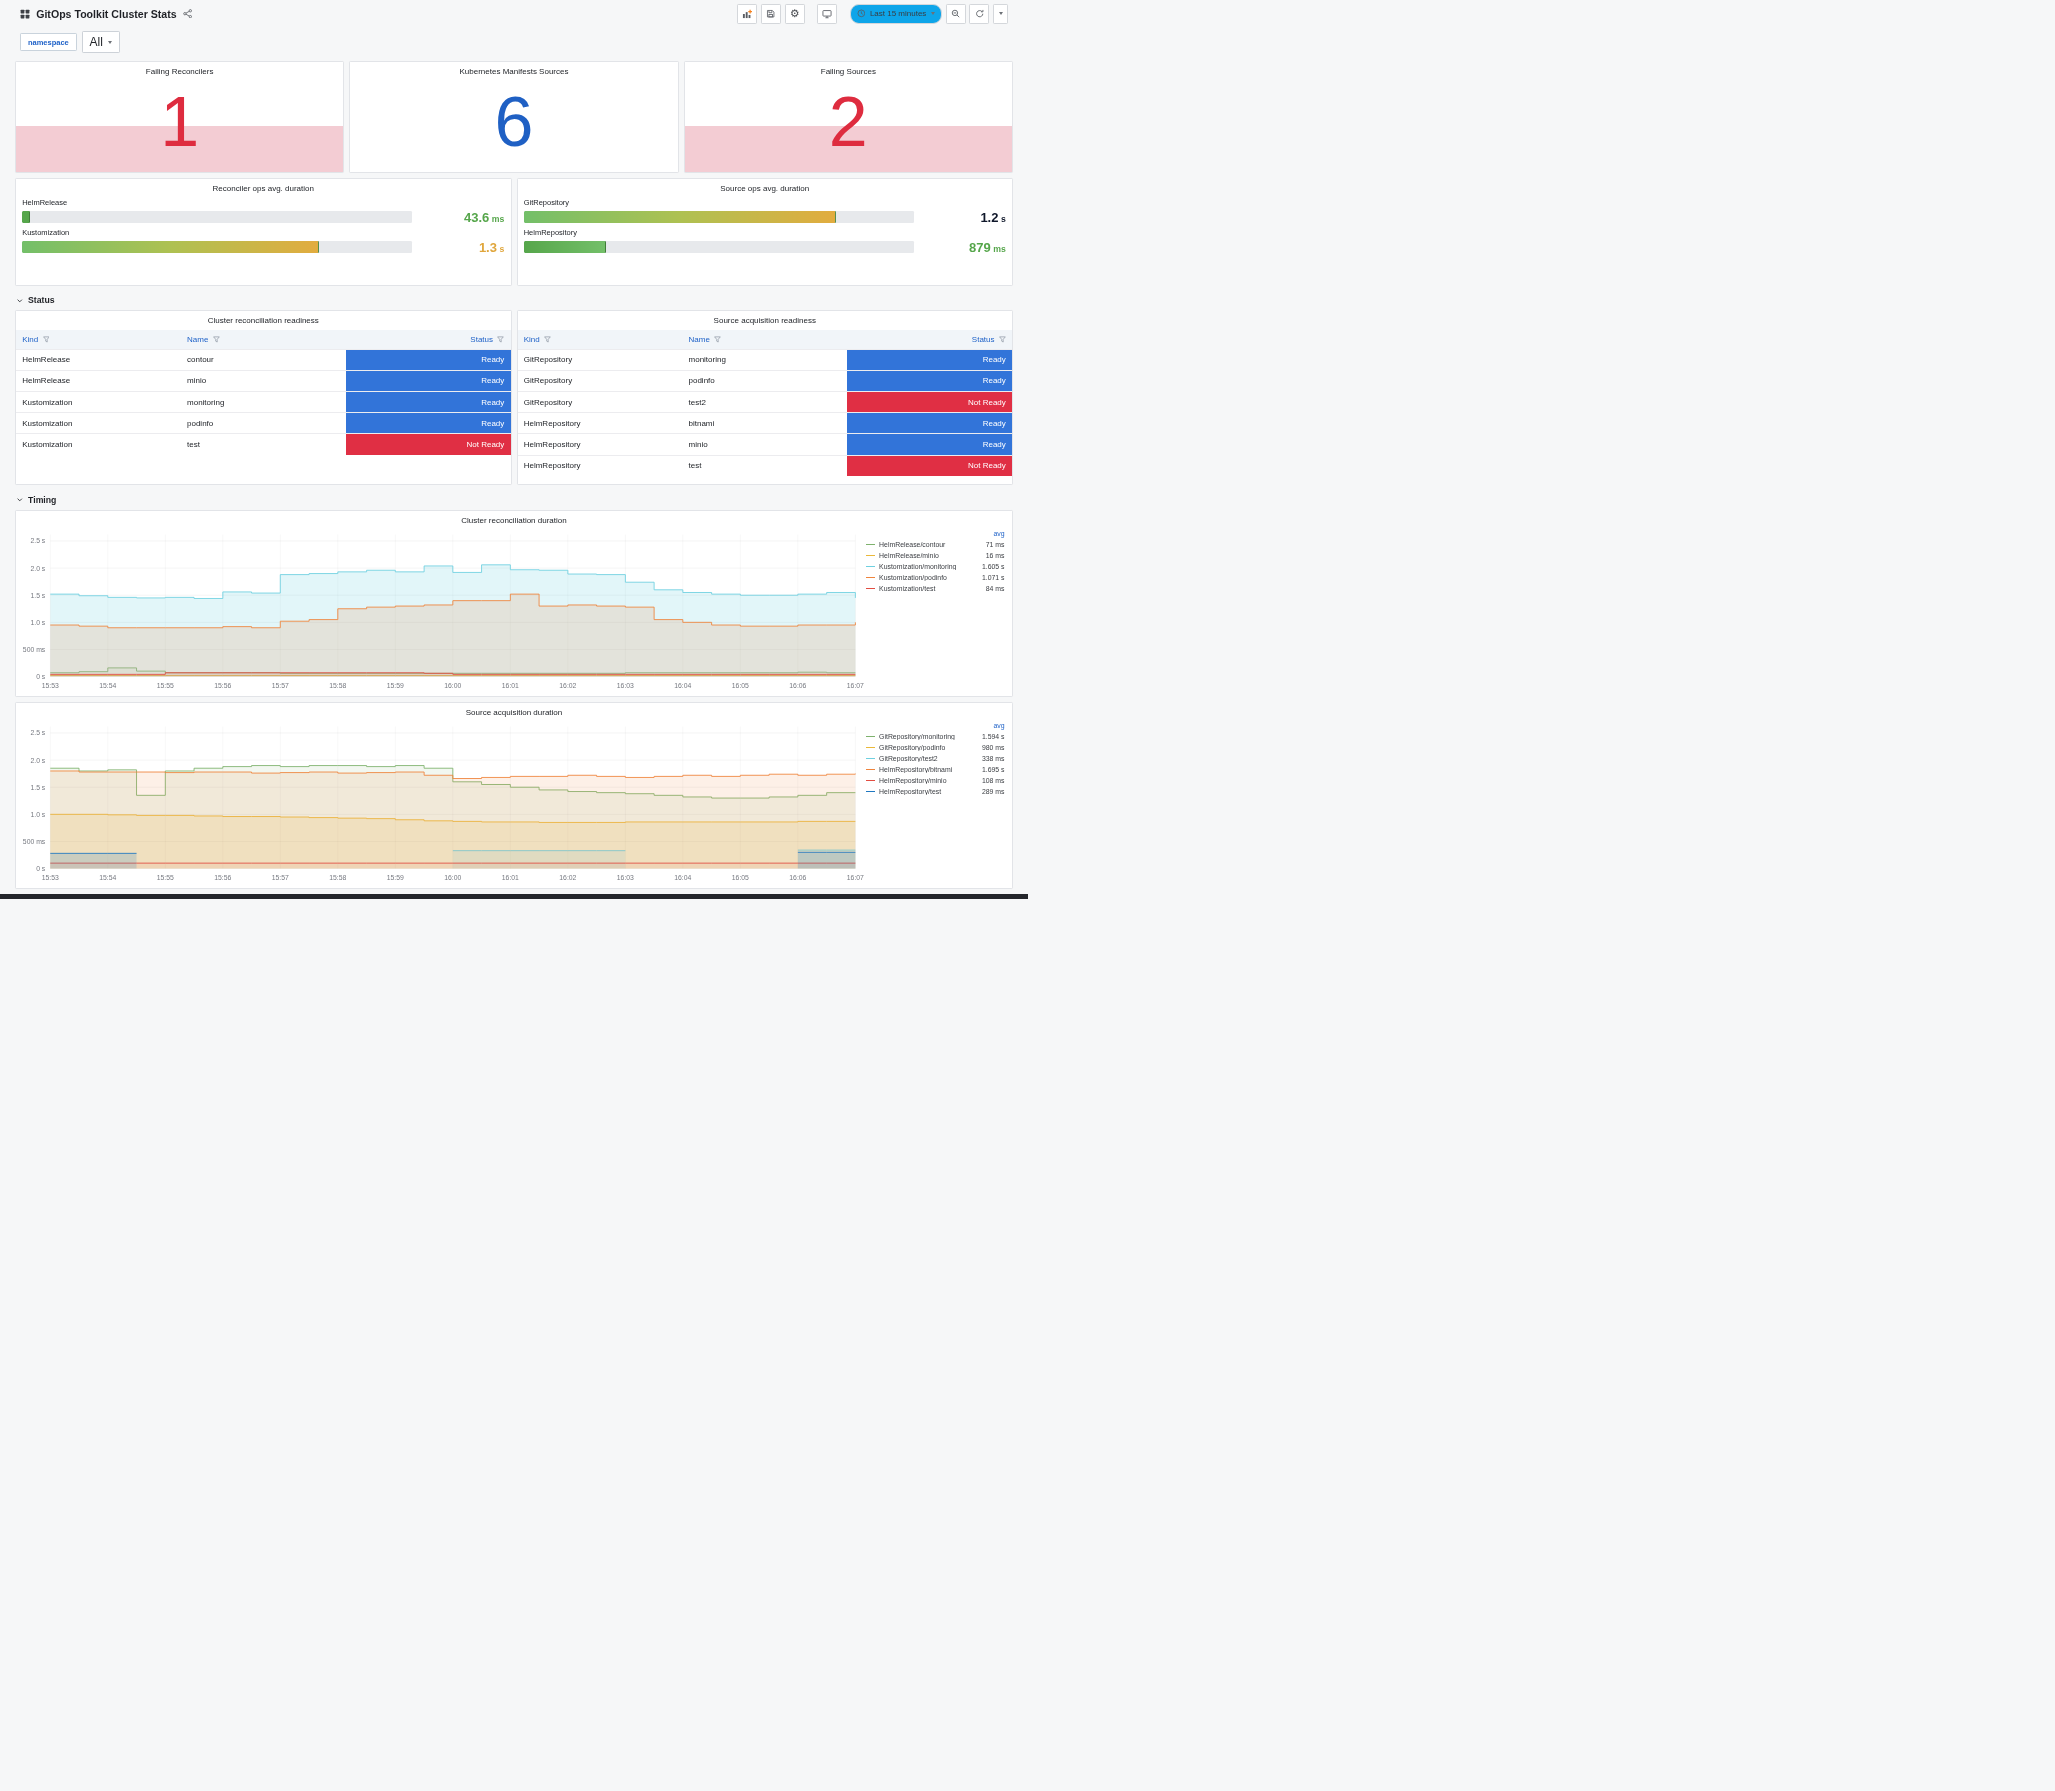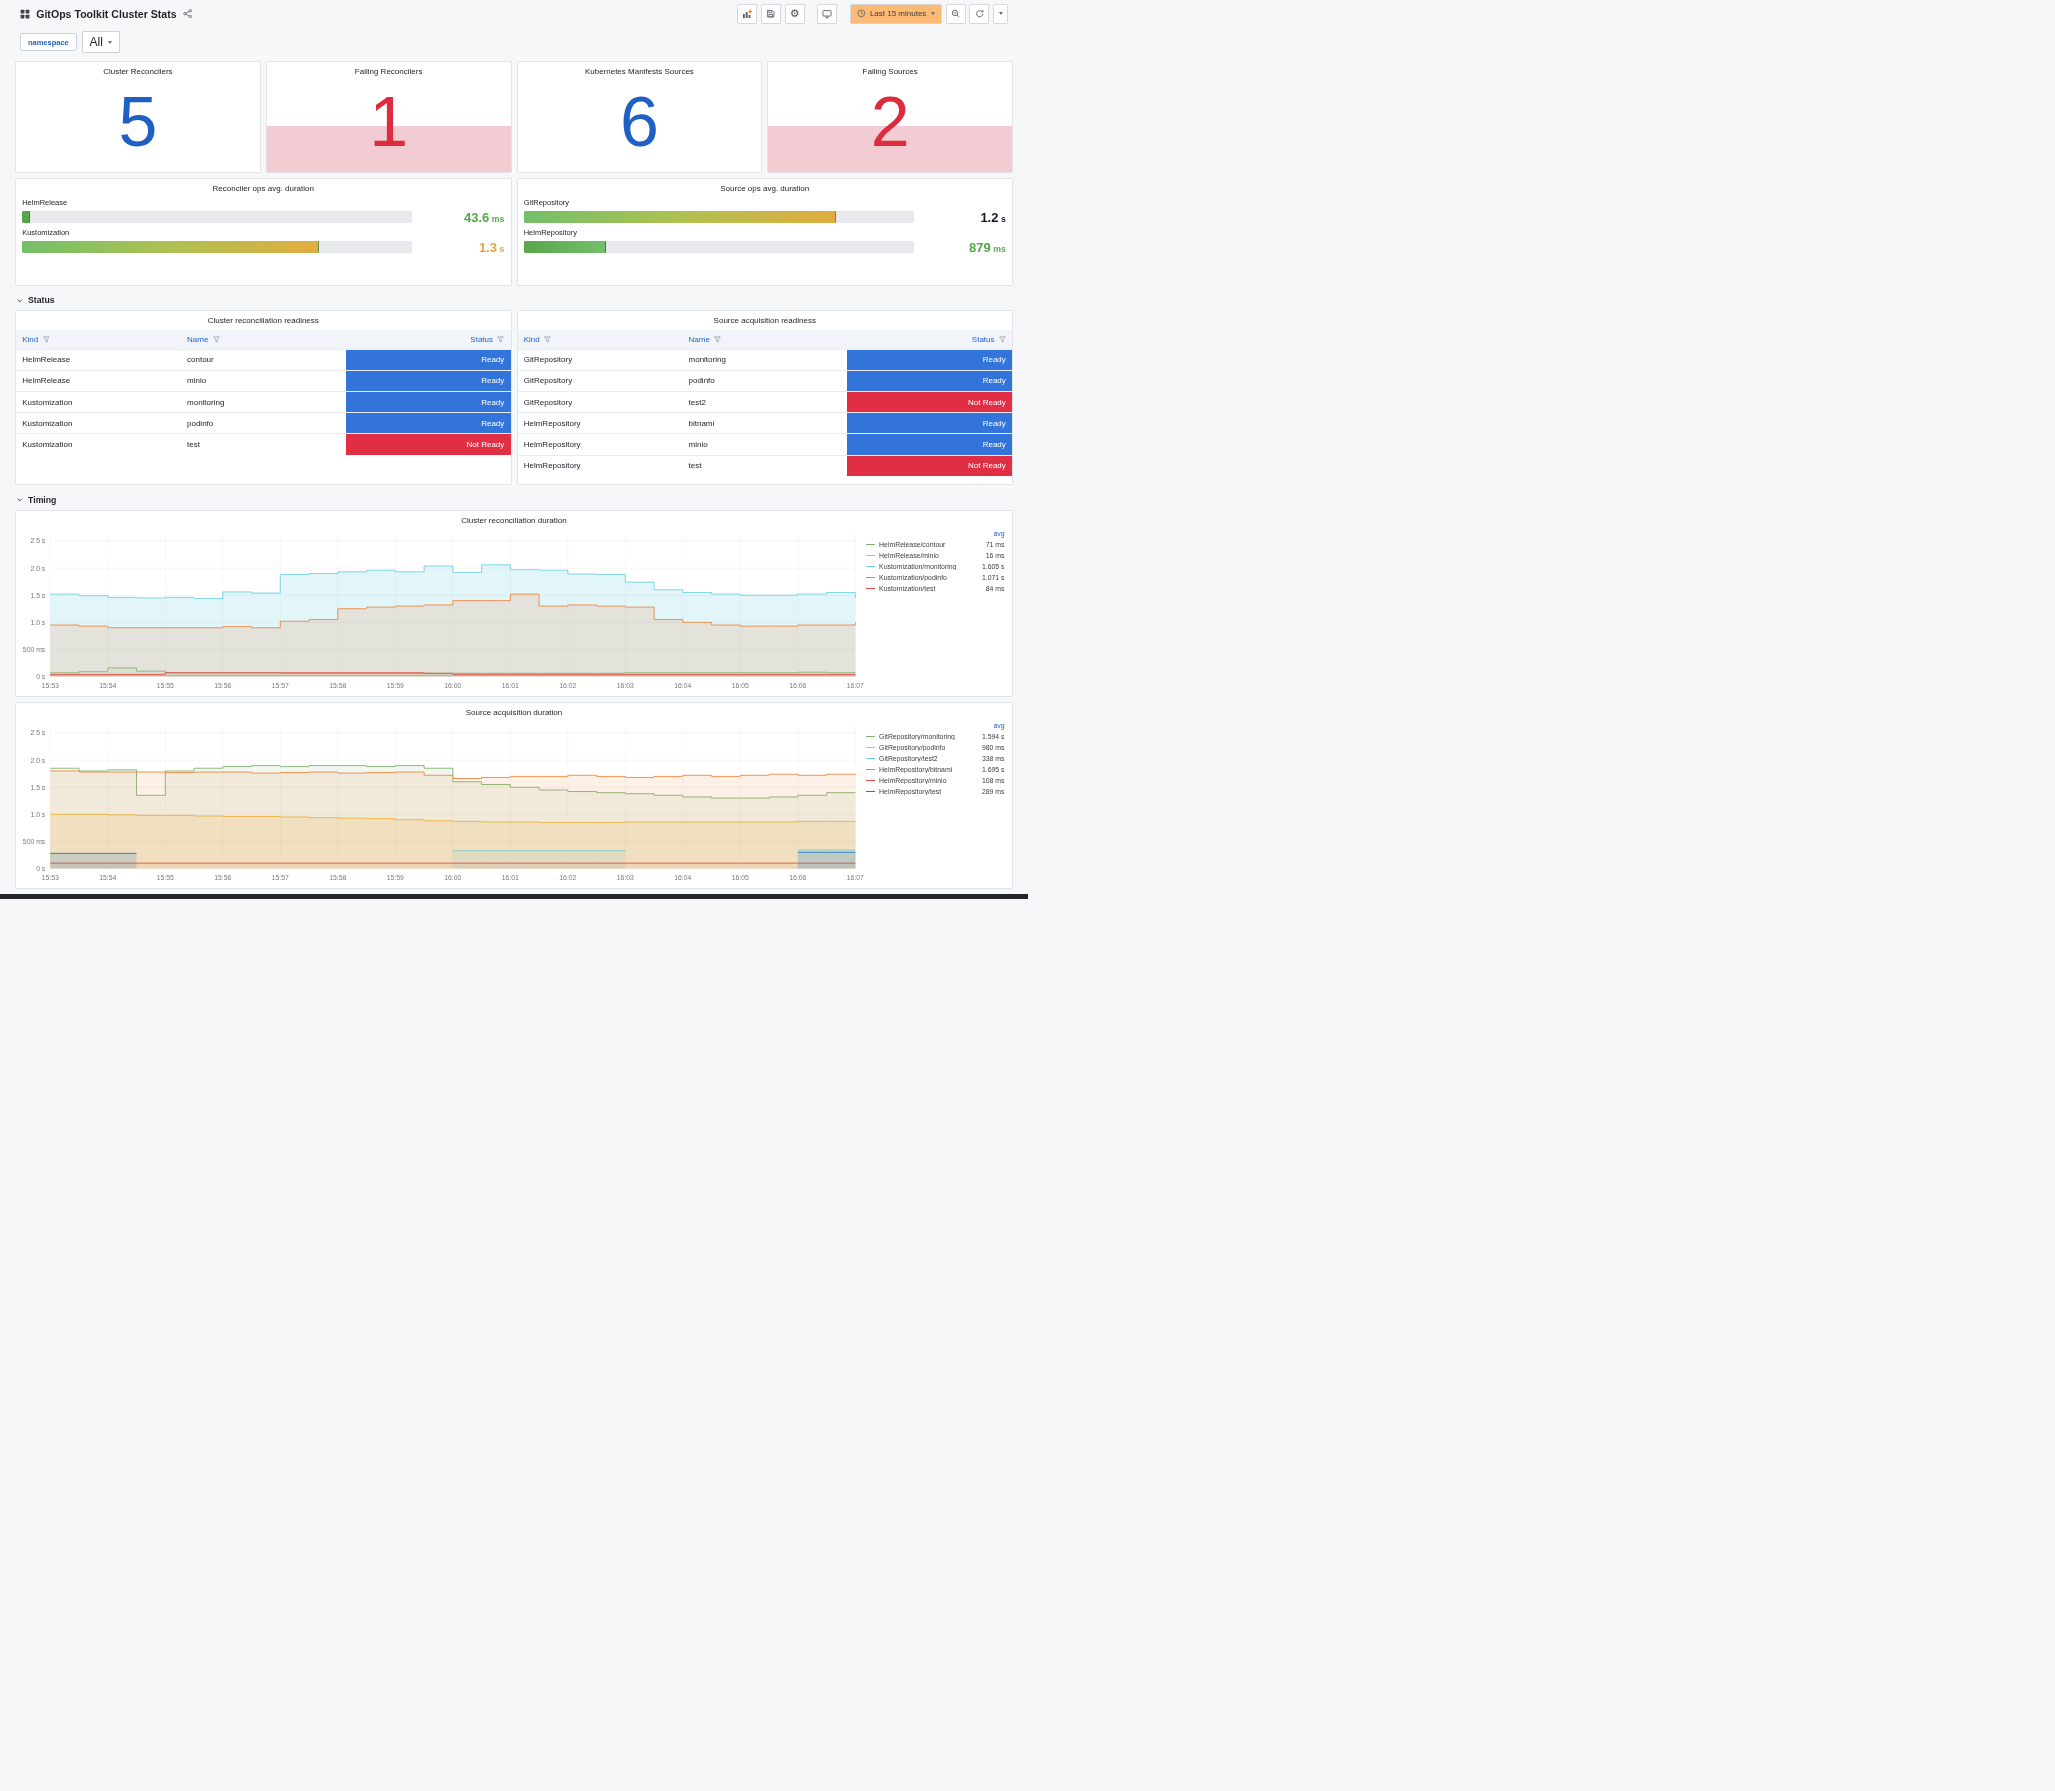--- a/index.html
+++ b/index.html
@@ -22,21 +22,21 @@
   .toolbar { margin-left:auto; display:flex; align-items:center; gap:3.7px; }
   .icon-btn {
     display:flex; align-items:center; justify-content:center;
     width:20px; height:20px; background:#fff;
     border:0.6px solid #d4d7db; border-radius:1.2px; cursor:pointer;
   }
   .icon-btn.narrow { width:15px; }
   .gear-glyph { font-size:10.6px; color:#4a4d52; line-height:1; }
   .timepicker {
     display:flex; align-items:center; gap:4.4px; height:20px;
-    background:#fdba74; border:0.6px solid #d4d7db; border-radius:2px;
+    background:#0ea5e9; border:0.6px solid #d4d7db; border-radius:9px;
     padding:0 6.2px; font-size:8px; color:#3a3d42; cursor:pointer;
   }
   .tp-gap { width:5px; }
   .caret-down { width:0; height:0; border-left:2.5px solid transparent; border-right:2.5px solid transparent; border-top:3.1px solid #6c7076; }
 
   
   .subbar { display:flex; align-items:center; gap:5px; padding:3.7px 5px 7.5px; }
   .var-label {
     border:0.6px solid #c9d3dc; color:#1f62c8; font-weight:600; font-size:7.5px;
     padding:3.7px 6.9px; border-radius:1.2px; background:#fff; cursor:default;
@@ -196,24 +196,20 @@
 
   <div class="subbar">
     <span class="var-label">namespace</span>
     <span class="var-value">
       <span>All</span>
       <span class="caret-down"></span>
     </span>
   </div>
 
   <div class="row">
-      <div class="panel stat-panel">
-        <div class="panel-title">Cluster Reconcilers</div>
-        <div class="stat-value" style="color: rgb(31, 96, 196);">5</div>
-      </div>
       <div class="panel stat-panel">
         <div class="panel-title">Failing Reconcilers</div>
         <div class="alert-fill" style="background: rgb(243, 204, 211);"></div>
         <div class="stat-value" style="color: rgb(222, 44, 63);">1</div>
       </div>
       <div class="panel stat-panel">
         <div class="panel-title">Kubernetes Manifests Sources</div>
         <div class="stat-value" style="color: rgb(31, 96, 196);">6</div>
       </div>
       <div class="panel stat-panel">

